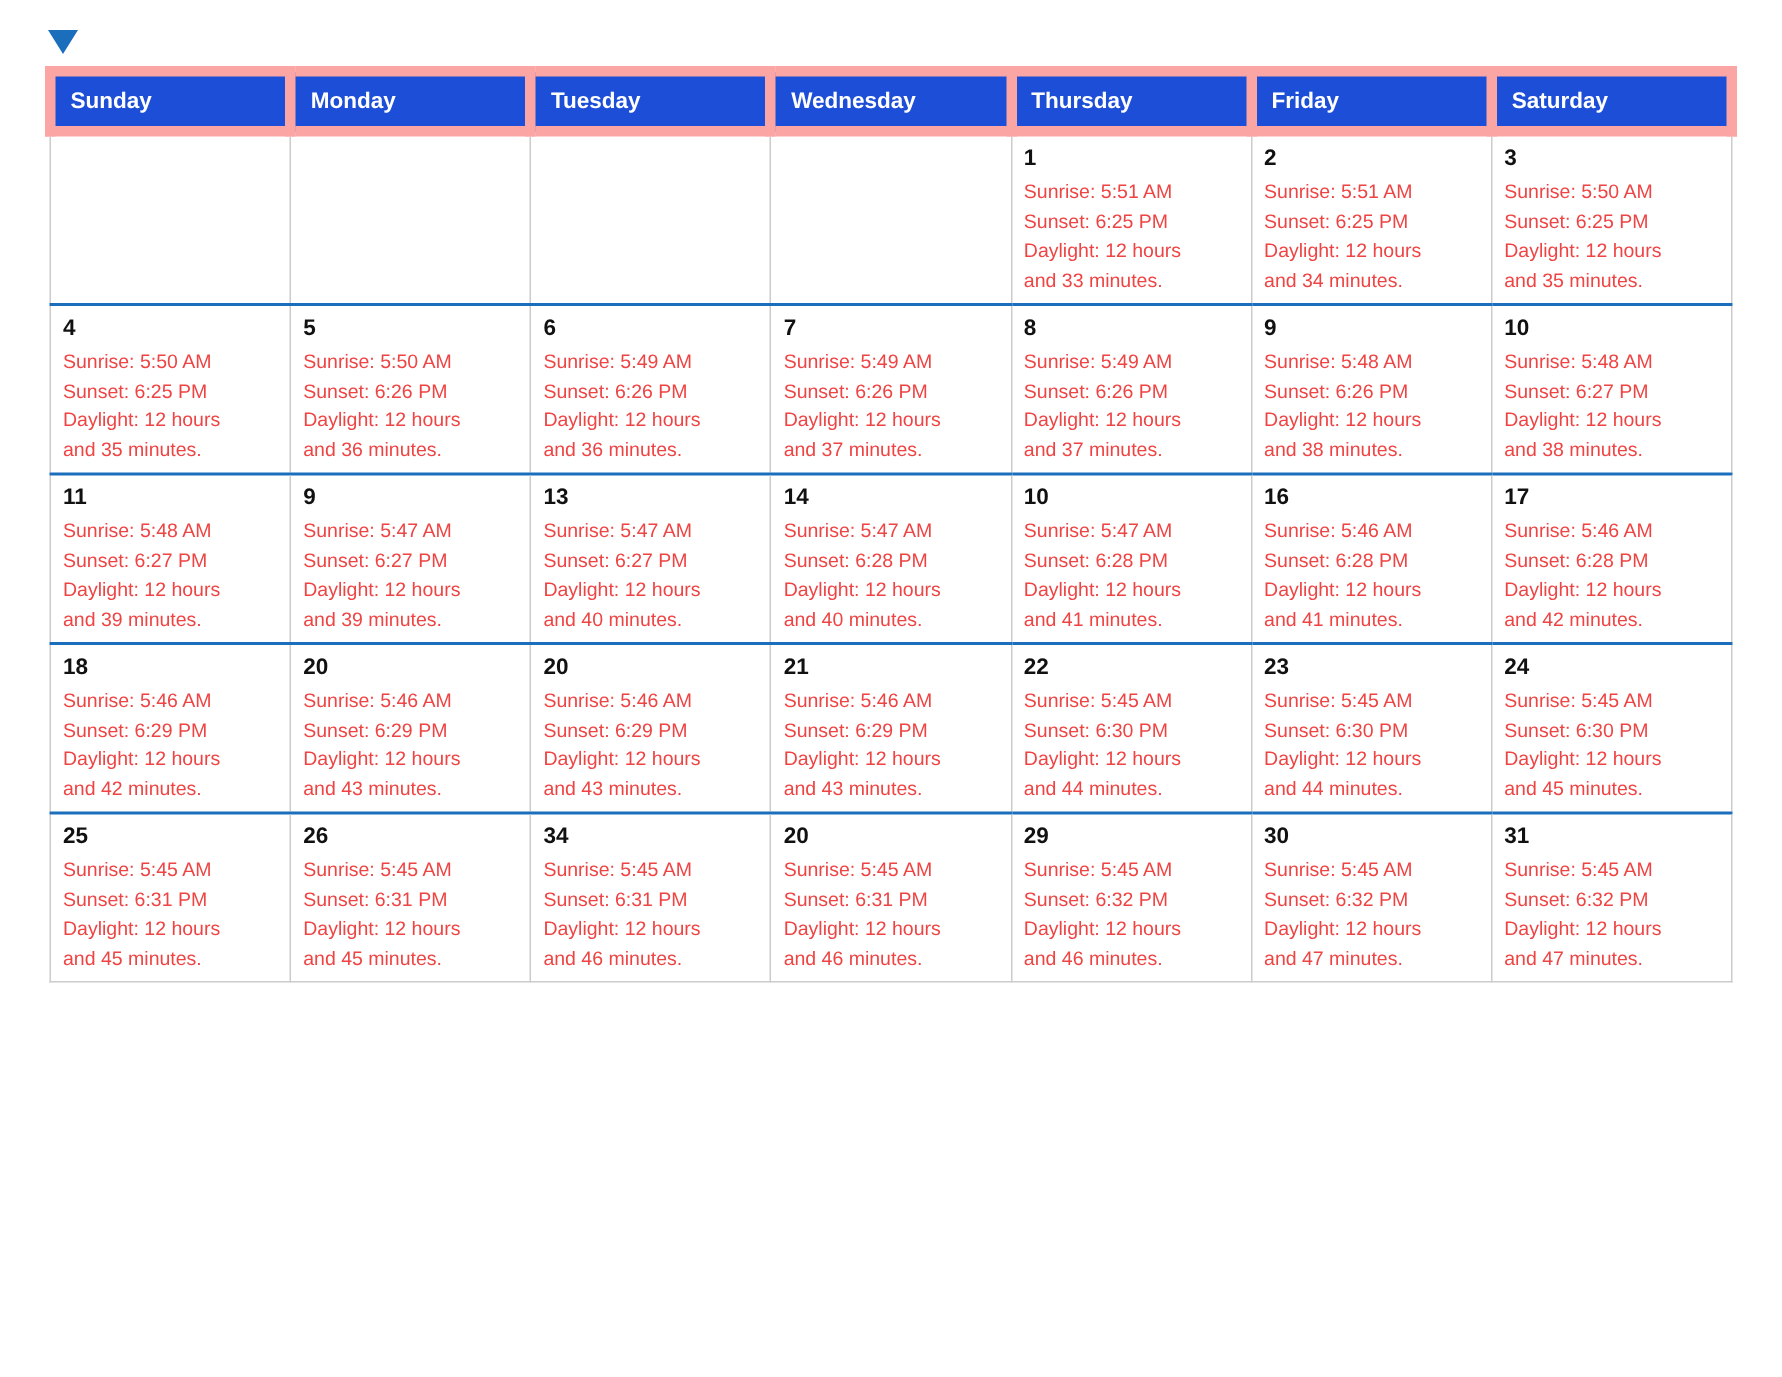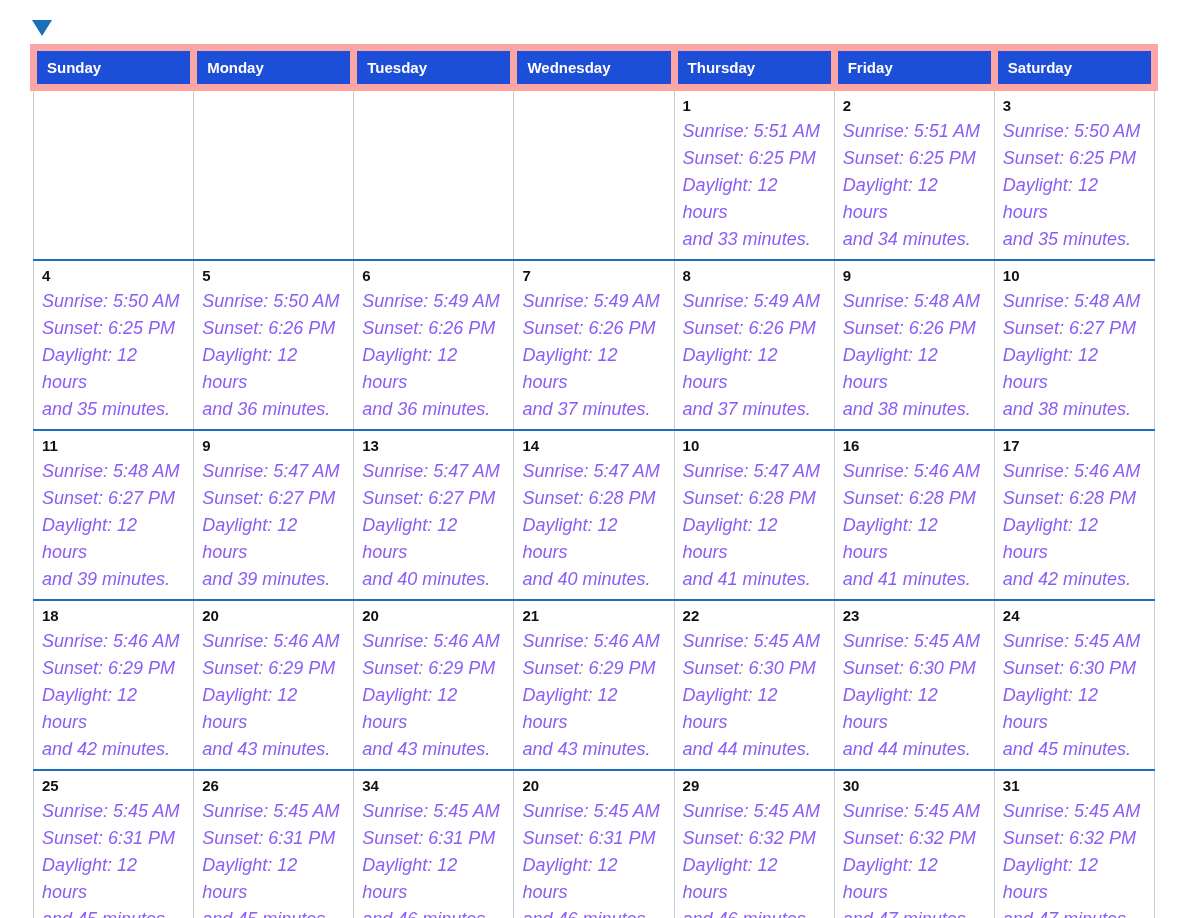--- a/index.html
+++ b/index.html
@@ -81,24 +81,23 @@
       border-right: 1px solid #ccc;
     }
     .day-number {
       font-size: 15px;
       font-weight: bold;
       margin-bottom: 4px;
       display: block;
       color: #111;
     }
     .day-info {
-      font-size: 18px;
+      font-size: 13px;
       line-height: 1.5;
-      color: #8b5cf6;
-      font-style: italic;
+      color: #ef4444;
     }
     .empty-cell {
       background: #fff;
     }
   </style>
 </head>
 <body>
 
 <div class="header">
   <div class="logo">

